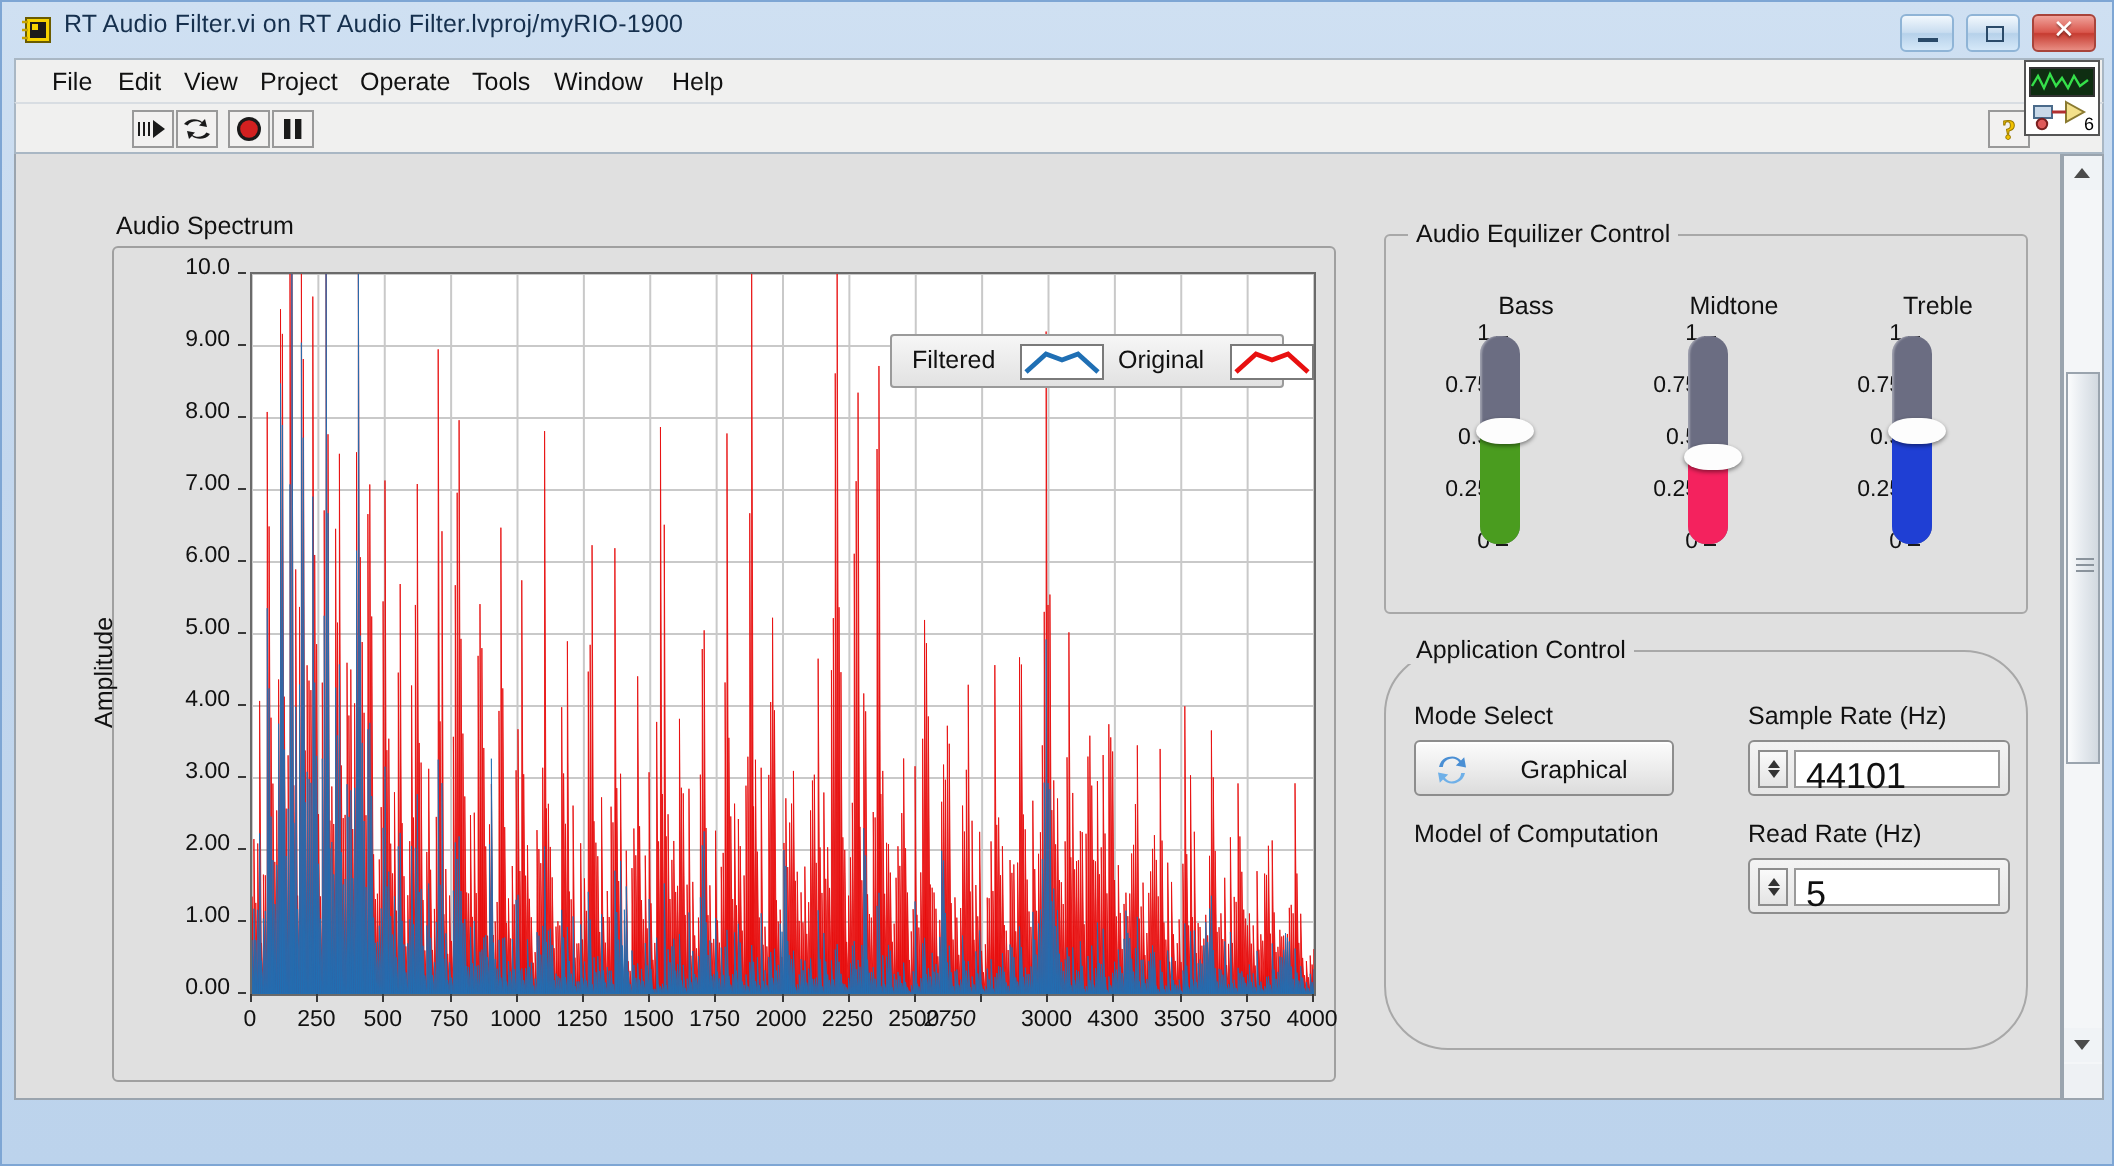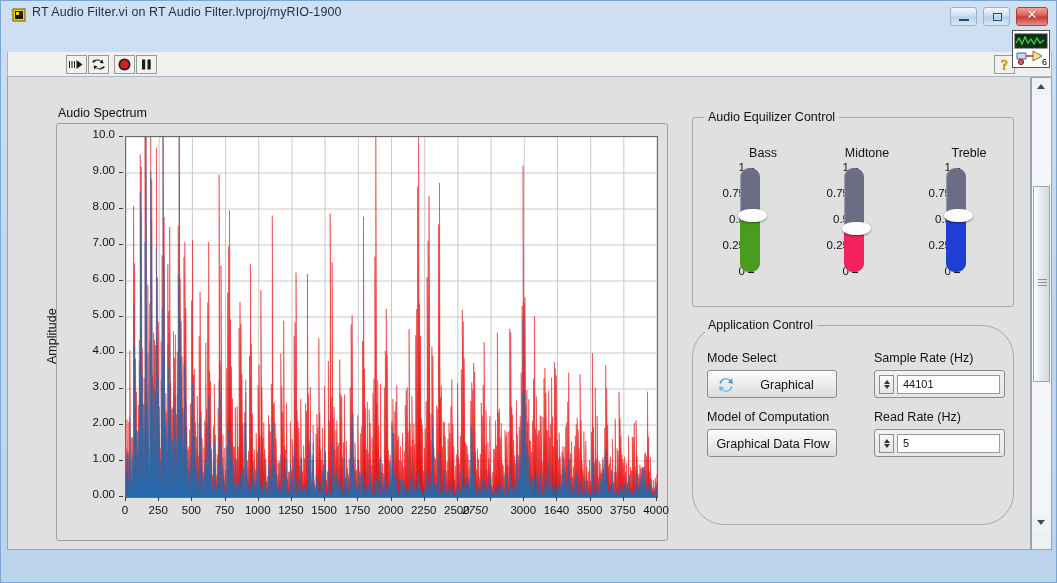--- a/index.html
+++ b/index.html
@@ -112,21 +112,21 @@
 
   
   .ctl-label{position:absolute;font-size:12.5px;color:#111;}
   .lv-button{position:absolute;background:linear-gradient(180deg,#fcfcfc,#ececec 52%,#dcdcdc);
              border:1px solid #8d8d8d;border-radius:3px;box-sizing:border-box;cursor:default;
              box-shadow:inset 0 1px 0 #fff;}
   .btn-text{position:absolute;font-size:12.5px;color:#111;}
   .lv-numeric{position:absolute;background:linear-gradient(180deg,#f3f3f3,#e6e6e6);
               border:1px solid #8d8d8d;border-radius:3px;box-sizing:border-box;}
   .num-field{position:absolute;background:#fff;border:1px solid #9a9a9a;box-sizing:border-box;}
-  .num-val{position:absolute;left:5px;font-size:11px;color:#111;}
+  .num-val{position:absolute;left:5px;font-size:18px;color:#111;}
   .spinner{position:absolute;width:15px;background:linear-gradient(180deg,#fafafa,#e4e4e4);
            border:1px solid #8d8d8d;box-sizing:border-box;cursor:default;}
   .spin-tri{position:absolute;left:4px;width:0;height:0;border-left:3.5px solid transparent;
             border-right:3.5px solid transparent;}
 
   
   #statusbar{position:absolute;left:6px;top:553px;width:1045px;height:22px;}
   #status-text{position:absolute;left:0;top:0;height:18px;padding:1px 5px;
                background:#fff;border:1px solid #111;box-sizing:border-box;
                font-size:12px;color:#111;white-space:nowrap;}
@@ -155,20 +155,30 @@
       <rect x="4" y="3" width="8" height="8" fill="#1a1a1a"></rect>
       <rect x="5" y="4" width="3" height="3" fill="#f5d200"></rect>
       <path d="M0 3h3M0 7h3M0 11h3" stroke="#c8a400" stroke-width="1.2"></path>
     </svg>
     <div id="title-text">RT Audio Filter.vi on RT Audio Filter.lvproj/myRIO-1900</div>
     <div class="winbtn" id="btn-min"></div>
     <div class="winbtn" id="btn-max"></div>
     <div class="winbtn" id="btn-close"></div>
   </div>
 
+  <div id="menubar">
+      <div class="menu-item" style="left: 12px;">File</div>
+      <div class="menu-item" style="left: 45px;">Edit</div>
+      <div class="menu-item" style="left: 78px;">View</div>
+      <div class="menu-item" style="left: 116px;">Project</div>
+      <div class="menu-item" style="left: 166px;">Operate</div>
+      <div class="menu-item" style="left: 222px;">Tools</div>
+      <div class="menu-item" style="left: 263px;">Window</div>
+      <div class="menu-item" style="left: 322px;">Help</div>
+    </div>
 
   <div id="toolbar">
     <div class="tbtn" id="tb-run">
       <svg width="19" height="17" viewBox="0 0 19 17">
         <path d="M2 5h1v7H2zM4.5 5h1v7h-1zM7 5h1v7H7z" fill="#1a1a1a"></path>
         <path d="M9.5 4l6 4.5-6 4.5z" fill="#1a1a1a"></path>
       </svg>
     </div>
     <div class="tbtn" id="tb-runcont">
       <svg width="19" height="17" viewBox="0 0 19 17">
@@ -291,31 +301,45 @@
           <div class="xtick" style="left: 310.5px; top: 380px;">2000</div>
           <div class="xtickmark" style="left: 333.5px; top: 373px;"></div>
           <div class="xtick" style="left: 343.688px; top: 380px;">2250</div>
           <div class="xtickmark" style="left: 366.688px; top: 373px;"></div>
           <div class="xtick" style="left: 376.875px; top: 380px;">2500</div>
           <div class="xtickmark" style="left: 399.875px; top: 373px;"></div>
           <div class="xtick" style="left: 395px; top: 380px; font-style: italic;">2750</div>
           <div class="xtickmark" style="left: 433.062px; top: 373px;"></div>
           <div class="xtick" style="left: 443.25px; top: 380px;">3000</div>
           <div class="xtickmark" style="left: 466.25px; top: 373px;"></div>
-          <div class="xtick" style="left: 476.438px; top: 380px;">1640</div>
+          <div class="xtick" style="left: 476.438px; top: 380px;">4300</div>
           <div class="xtickmark" style="left: 499.438px; top: 373px;"></div>
           <div class="xtick" style="left: 509.625px; top: 380px;">3500</div>
           <div class="xtickmark" style="left: 532.625px; top: 373px;"></div>
           <div class="xtick" style="left: 542.812px; top: 380px;">3750</div>
           <div class="xtickmark" style="left: 565.812px; top: 373px;"></div>
           <div class="xtick" style="left: 576px; top: 380px;">4000</div>
           <div class="xtickmark" style="left: 599px; top: 373px;"></div>
         </div>
     </div>
 
+    <div id="legend">
+      <div class="lg-label" style="left:10px;">Filtered</div>
+      <div class="lg-swatch" style="left:64px;">
+        <svg width="40" height="16" viewBox="0 0 40 16">
+          <path d="M2 13 L12 4 L20 7 L28 4 L38 13" fill="none" stroke="#1f6fb4" stroke-width="2.4"></path>
+        </svg>
+      </div>
+      <div class="lg-label" style="left:113px;">Original</div>
+      <div class="lg-swatch" style="left:169px;">
+        <svg width="40" height="16" viewBox="0 0 40 16">
+          <path d="M2 13 L12 4 L20 7 L28 4 L38 13" fill="none" stroke="#e81010" stroke-width="2.4"></path>
+        </svg>
+      </div>
+    </div>
 
     <div class="groupbox" id="eq-group" style="left:684px;top:40px;width:322px;height:190px;">
       <div class="group-title">Audio Equilizer Control</div>
       <div id="eq-sliders">
           <div class="slider-label" style="left: 35px; top: 28px;">Bass</div>
           <div class="sl-scale" style="left: 35px; top: 50px; height: 104px;">
             <div class="sl-num" style="top: -7px; right: 9px;">1</div>
             <div class="sl-major" style="top: 0px;"></div>
             <div class="sl-num" style="top: 19px; right: 9px;">0.75</div>
             <div class="sl-major" style="top: 26px;"></div>
@@ -421,23 +445,20 @@
       <div class="ctl-label" style="left:14px;top:25px;">Mode Select</div>
       <div class="lv-button" style="left:14px;top:44px;width:130px;height:28px;">
         <svg style="position:absolute;left:8px;top:4px;" width="20" height="20" viewBox="0 0 20 20">
           <path d="M3.5 8.5a6.5 6.5 0 0 1 11-3.3l1.6-1.6.9 5.1-5.1-.9 1.7-1.7a4.6 4.6 0 0 0-8.2 2.4z" fill="#4a8fd4"></path>
           <path d="M16.5 11.5a6.5 6.5 0 0 1-11 3.3l-1.6 1.6-.9-5.1 5.1.9-1.7 1.7a4.6 4.6 0 0 0 8.2-2.4z" fill="#6fb0e8"></path>
         </svg>
         <div class="btn-text" style="left:0;top:7px;width:130px;padding-left:28px;text-align:center;box-sizing:border-box;">Graphical</div>
       </div>
 
       <div class="ctl-label" style="left:14px;top:84px;">Model of Computation</div>
-      <div class="lv-button" style="left:14px;top:103px;width:130px;height:28px;">
-        <div class="btn-text" style="left:0;top:7px;width:130px;text-align:center;">Graphical Data Flow</div>
-      </div>
 
       <div class="ctl-label" style="left:181px;top:25px;">Sample Rate (Hz)</div>
       <div class="lv-numeric" style="left:181px;top:44px;width:131px;height:28px;">
         <div class="spinner" style="left:4px;top:4px;height:19px;">
           <div class="spin-tri" style="top:4px;border-bottom:4px solid #333;"></div>
           <div class="spin-tri" style="bottom:4px;border-top:4px solid #333;"></div>
         </div>
         <div class="num-field" style="left:22px;top:4px;width:103px;height:19px;">
           <div class="num-val" style="top:2px;">44101</div>
         </div>

